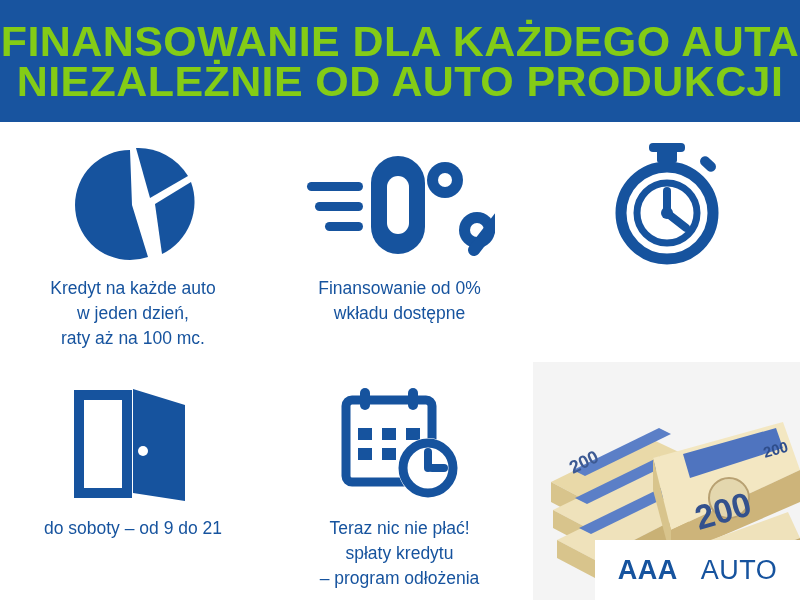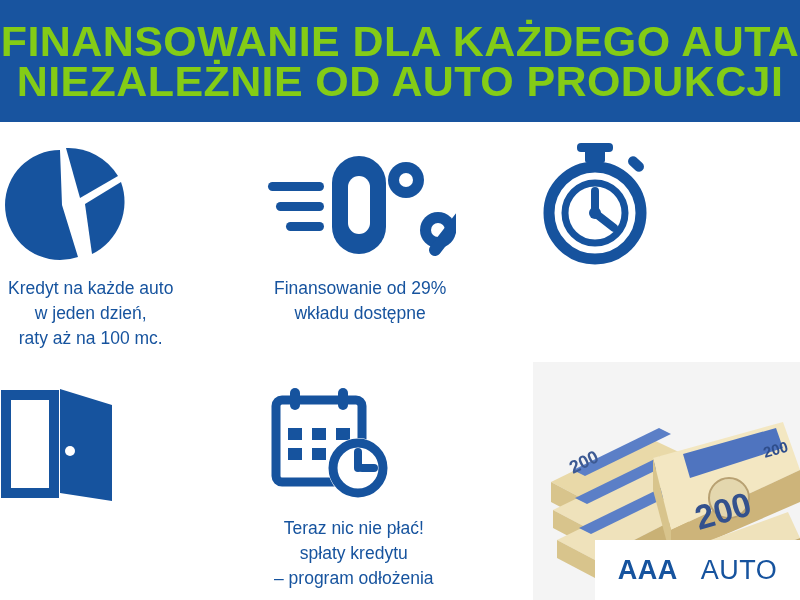--- a/index.html
+++ b/index.html
@@ -52,21 +52,21 @@
     width: 800px;
     height: 478px;
     display: grid;
     grid-template-columns: 266px 267px 267px;
     grid-template-rows: 240px 238px;
   }
   .cell {
     position: relative;
     display: flex;
     flex-direction: column;
-    align-items: flex-start;
+    align-items: center;
     box-sizing: border-box;
     padding-top: 18px;
   }
   .icon-wrap {
     height: 130px;
     display: flex;
     align-items: center;
     justify-content: center;
   }
   .caption {
@@ -156,21 +156,21 @@
           <rect x="66" y="6" width="54" height="98" rx="27" fill="#16539e"></rect>
           <rect x="82" y="26" width="22" height="58" rx="11" fill="#ffffff"></rect>
           <circle cx="140" cy="30" r="18" fill="#16539e"></circle>
           <circle cx="140" cy="30" r="7" fill="#ffffff"></circle>
           <circle cx="172" cy="80" r="18" fill="#16539e"></circle>
           <circle cx="172" cy="80" r="7" fill="#ffffff"></circle>
           <rect x="125" y="92" width="70" height="12" rx="6" fill="#16539e" transform="rotate(-52 152 60)"></rect>
         </svg>
       </div>
       <div class="caption">
-        <span class="ln">Finansowanie od 29%</span>
+        <span class="ln">Finansowanie od 0%</span>
         <span class="ln">wkładu dostępne</span>
       </div>
     </div>
 
     <div class="cell">
       <div class="icon-wrap">
         <svg width="124" height="124" viewBox="0 0 124 124">
           <circle cx="62" cy="70" r="46" fill="none" stroke="#16539e" stroke-width="11"></circle>
           <circle cx="62" cy="70" r="30" fill="none" stroke="#16539e" stroke-width="7"></circle>
           <rect x="52" y="6" width="20" height="14" rx="3" fill="#16539e"></rect>
@@ -185,20 +185,21 @@
 
     <div class="cell">
       <div class="icon-wrap">
         <svg width="120" height="112" viewBox="0 0 120 112">
           <path d="M6 6 L54 6 L54 104 L6 104 Z" fill="none" stroke="#16539e" stroke-width="10"></path>
           <path d="M60 0 L112 16 L112 112 L60 104 Z" fill="#16539e"></path>
           <circle cx="70" cy="62" r="5" fill="#ffffff"></circle>
         </svg>
       </div>
       <div class="caption">
+        <span class="ln">do soboty – od 9 do 21</span>
       </div>
     </div>
 
     <div class="cell">
       <div class="icon-wrap">
         <svg width="128" height="118" viewBox="0 0 128 118">
           <rect x="10" y="14" width="86" height="82" rx="6" fill="none" stroke="#16539e" stroke-width="9"></rect>
           <rect x="24" y="2" width="10" height="22" rx="5" fill="#16539e"></rect>
           <rect x="72" y="2" width="10" height="22" rx="5" fill="#16539e"></rect>
           <rect x="22" y="42" width="14" height="12" fill="#16539e"></rect>

